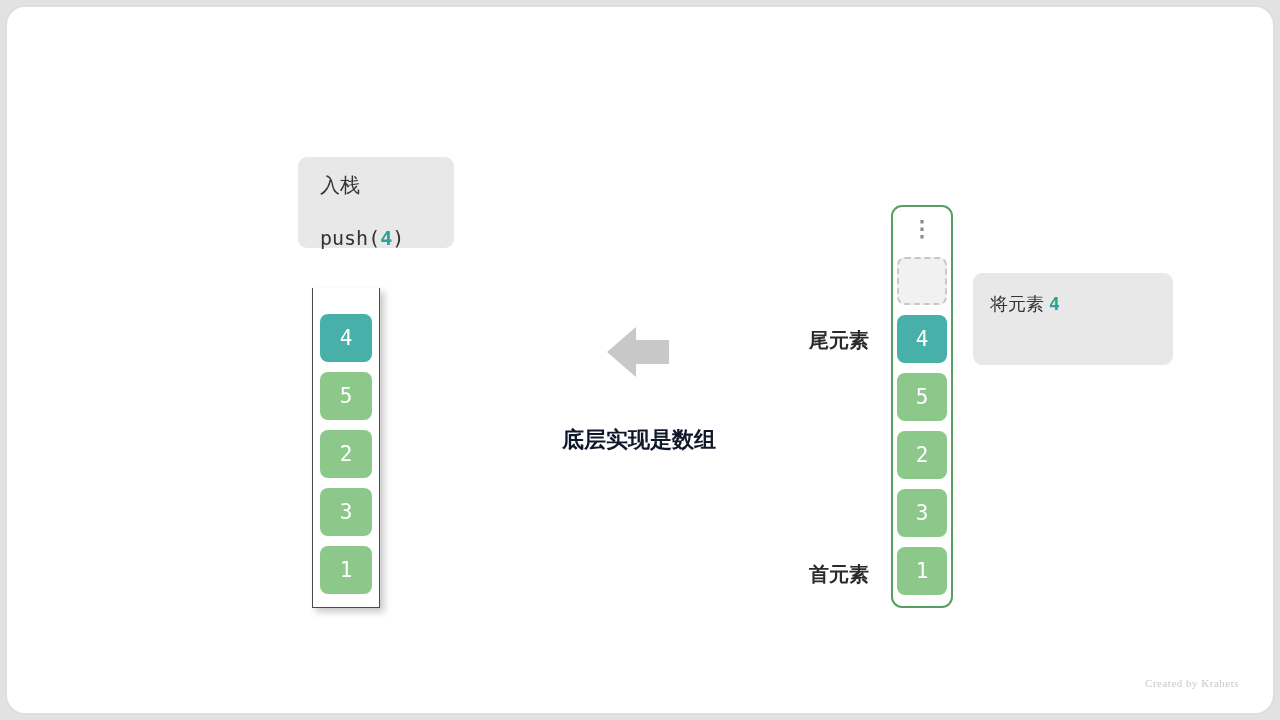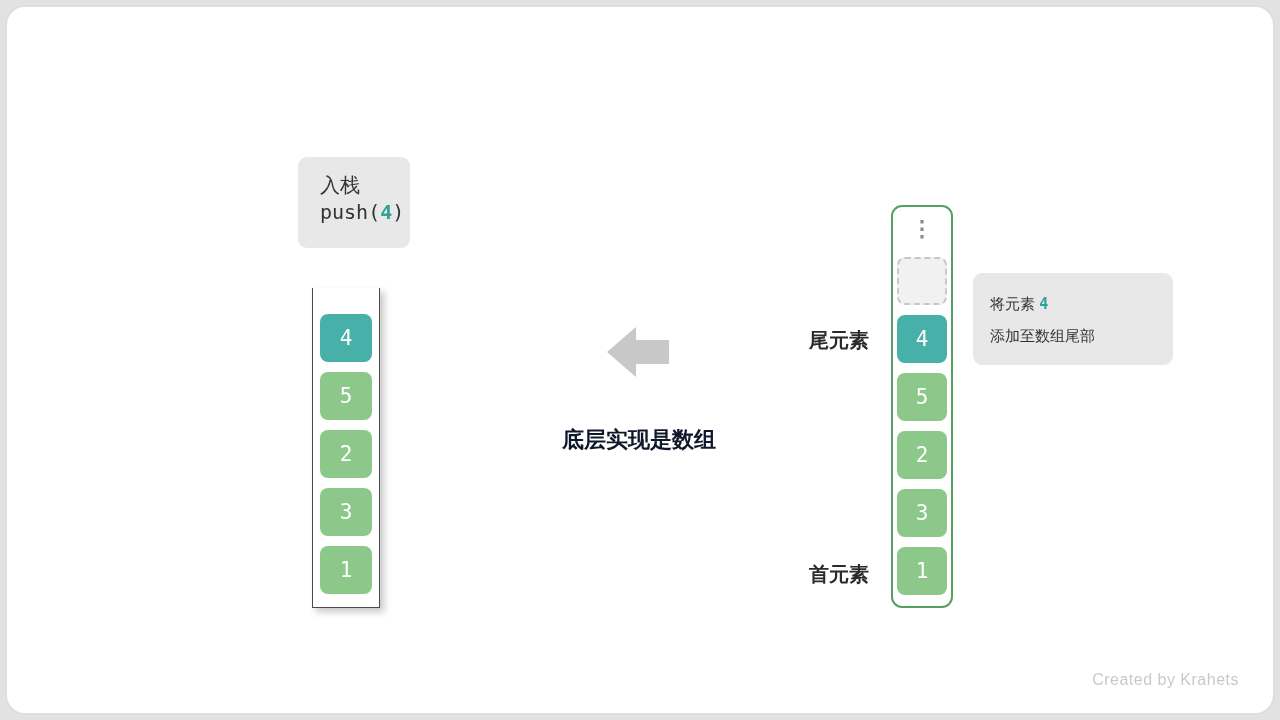--- a/index.html
+++ b/index.html
@@ -5,25 +5,25 @@
   * { margin:0; padding:0; box-sizing:border-box; }
   html,body { width:1280px; height:720px; background:#e2e2e2; font-family:"Liberation Sans", sans-serif; }
   .card {
     position:absolute; left:5px; top:5px; width:1270px; height:710px;
     background:#ffffff; border:2px solid #dedede; border-radius:20px;
     overflow:hidden;
   }
 
   
   .push-box {
-    position:absolute; left:291px; top:150px; width:112px; height:91px;
+    position:absolute; left:291px; top:150px; width:156px; height:91px;
     background:#e8e8e8; border-radius:9px; padding:15px 0 0 22px;
   }
   .push-box .t1 { font-size:20px; color:#333; }
-  .push-box .t2 { font-family:"DejaVu Sans Mono", monospace; font-size:20px; color:#333; margin-top:1px; }
+  .push-box .t2 { font-family:"DejaVu Sans Mono", monospace; font-size:20px; color:#333; margin-top:27px; }
   .accent { color:#2fa296; font-weight:bold; font-family:"DejaVu Sans Mono", monospace; }
 
   
   .left-stack {
     position:absolute; left:305px; top:281px; width:68px; height:320px;
     background:#fff;
     border-left:1.5px solid #4a4a4a; border-right:1.5px solid #4a4a4a; border-bottom:1.5px solid #4a4a4a;
     box-shadow:4px 4px 7px rgba(0,0,0,0.22);
     display:flex; flex-direction:column; align-items:center; padding-top:26px; gap:10px;
   }
@@ -66,26 +66,26 @@
     position:absolute; width:142px; text-align:right;
     font-size:20px; font-weight:bold; color:#2b2b2b;
   }
   .label-tail { left:720px; top:320px; }
   .label-head { left:720px; top:554px; }
 
   
   .info-box {
     position:absolute; left:966px; top:266px; width:200px; height:92px;
     background:#e8e8e8; border-radius:9px; padding:15px 0 0 17px;
-    font-size:15px; color:#333; line-height:31px;
+    font-size:18px; color:#333; line-height:31px;
   }
 
   .footer {
     position:absolute; right:34px; bottom:24px;
-    font-family:Liberation Sans, sans-serif; font-size:16px; color:#c9c9c9; letter-spacing:0.5px;
+    font-family:Liberation Serif, serif; font-size:11px; color:#c9c9c9; letter-spacing:0.5px;
   }
 </style>
 </head>
 <body>
 
 <div class="card">
 
   <div class="push-box">
     <div class="t1">入栈</div>
     <div class="t2"><span>push(</span><span class="accent">4</span><span>)</span></div>
@@ -116,18 +116,17 @@
     <div class="empty-slot"></div>
     <div class="cell" style="background: rgb(71, 176, 168);">4</div>
     <div class="cell" style="background: rgb(141, 200, 139);">5</div>
     <div class="cell" style="background: rgb(141, 200, 139);">2</div>
     <div class="cell" style="background: rgb(141, 200, 139);">3</div>
     <div class="cell" style="background: rgb(141, 200, 139);">1</div>
   </div>
 
   <div class="info-box">
     <div><span>将元素</span>&nbsp;<span class="accent">4</span></div>
-    <div>添加至数组尾部</div>
   </div>
 
   <div class="footer">Created by Krahets</div>
 
 </div>
 
 </body></html>

